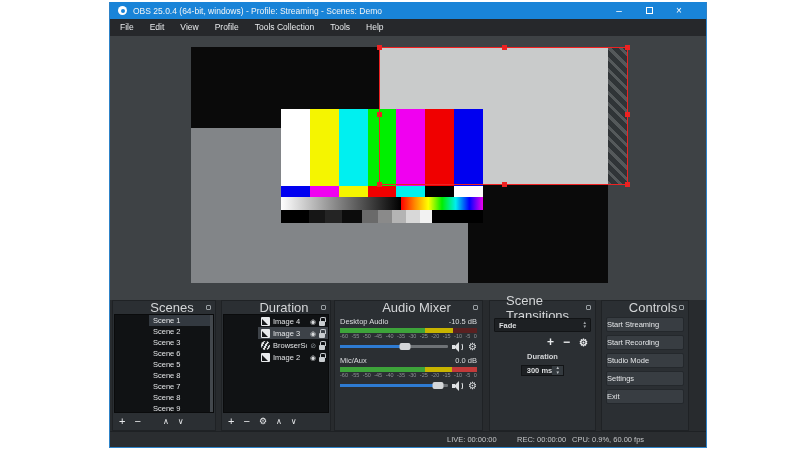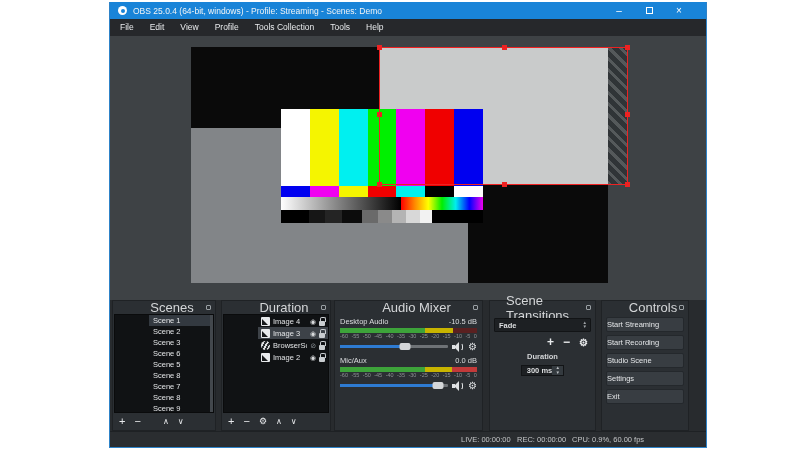--- a/index.html
+++ b/index.html
@@ -118,21 +118,21 @@
   .spin-arrows span { font-size:4.5px; line-height:4.5px; }
 
   
   .controls-body { position:absolute; left:0; top:14px; right:0; padding:2px 4px; }
   .ctl-btn { height:15px; margin-bottom:3px; background:#383d42; border:1px solid #24282c; border-radius:2px;
              font-size:7.5px; color:#e4e6e8; text-align:left; line-height:14px; }
 
   
   .statusbar { position:absolute; left:0; top:429px; width:100%; height:16px; background:#2a2d30; border-top:1px solid #1e2124; }
   .status-item { position:absolute; top:3px; font-size:7.5px; color:#c4c6c8; white-space:nowrap; }
-  .st-live{left:351px}.st-rec{left:407px}.st-cpu{left:462px}
+  .st-live{left:337px}.st-rec{left:407px}.st-cpu{left:462px}
 </style>
 </head>
 <body>
 
 <div class="window">
 
   <div class="titlebar">
     <div class="obs-logo"></div>
     <div class="title-text">OBS 25.0.4 (64-bit, windows) - Profile: Streaming - Scenes: Demo</div>
     <div class="winbtns">
@@ -383,21 +383,21 @@
   </div>
 
   <div class="panel p-controls">
     <div class="panel-header">
       <span class="panel-title">Controls</span>
       <span class="popout-ico"></span>
     </div>
     <div class="controls-body">
       <div class="ctl-btn">Start Streaming</div>
       <div class="ctl-btn">Start Recording</div>
-      <div class="ctl-btn">Studio Scene</div>
+      <div class="ctl-btn">Studio Mode</div>
       <div class="ctl-btn">Settings</div>
       <div class="ctl-btn">Exit</div>
     </div>
   </div>
 
   <div class="statusbar">
     <span class="status-item st-live">LIVE: 00:00:00</span>
     <span class="status-item st-rec">REC: 00:00:00</span>
     <span class="status-item st-cpu">CPU: 0.9%, 60.00 fps</span>
   </div>

